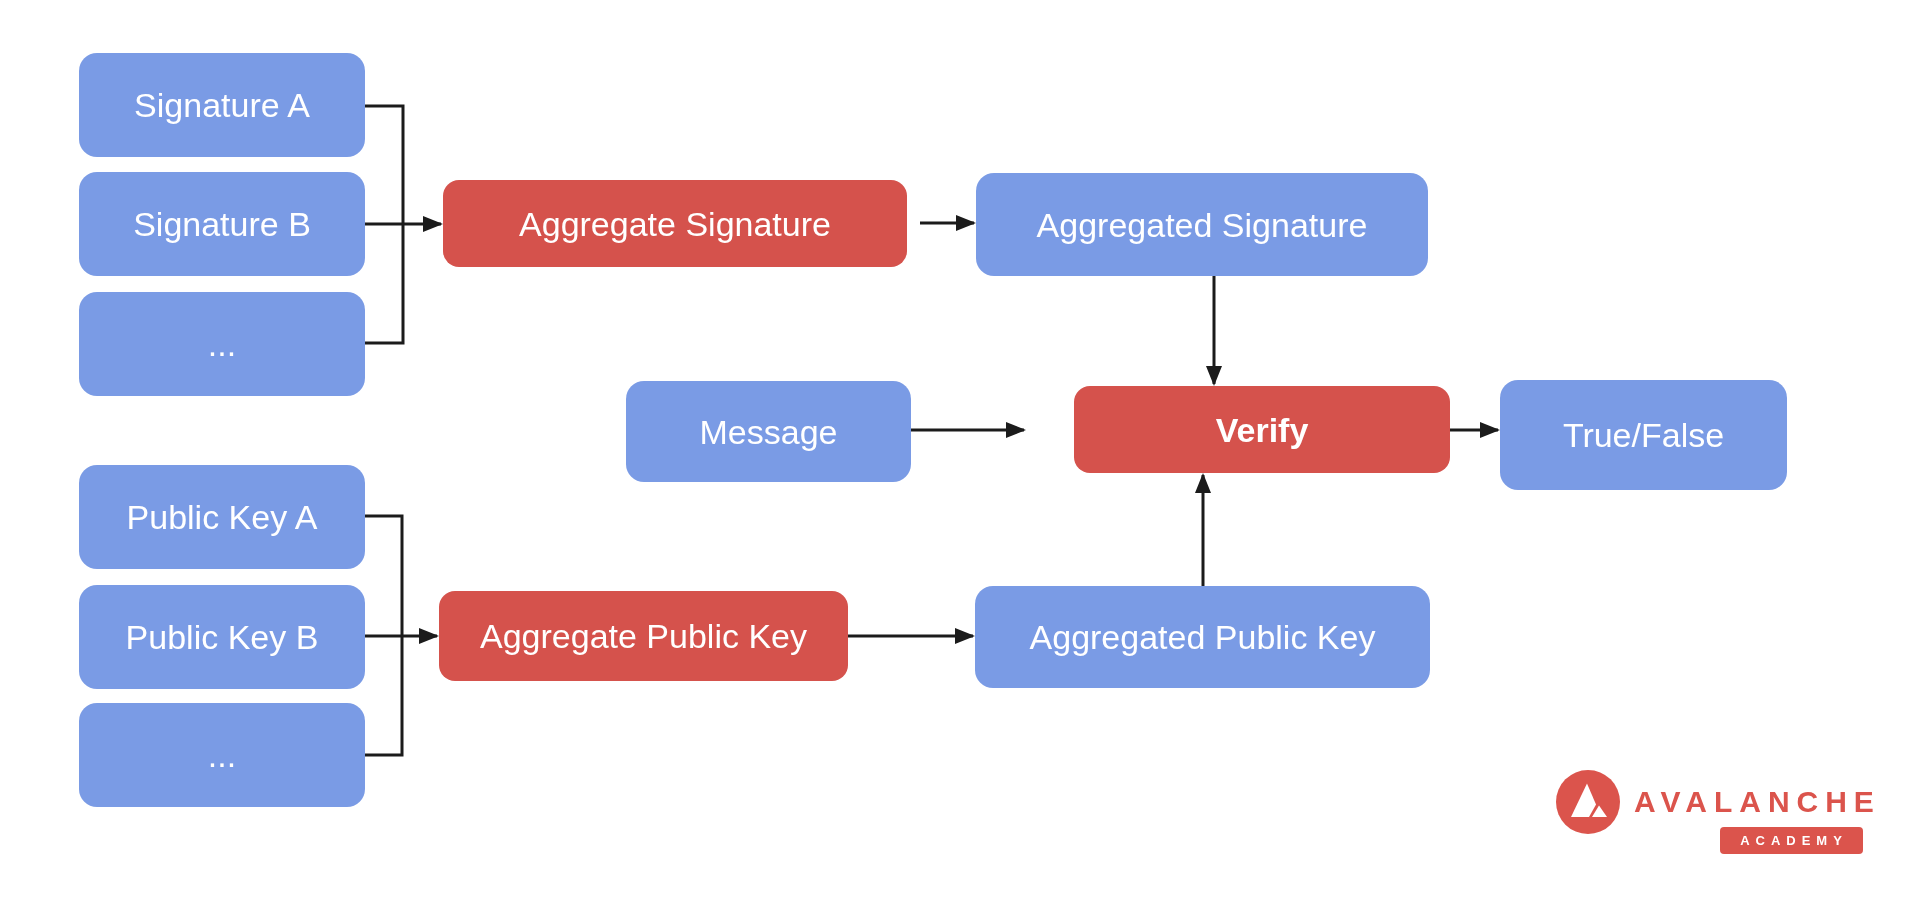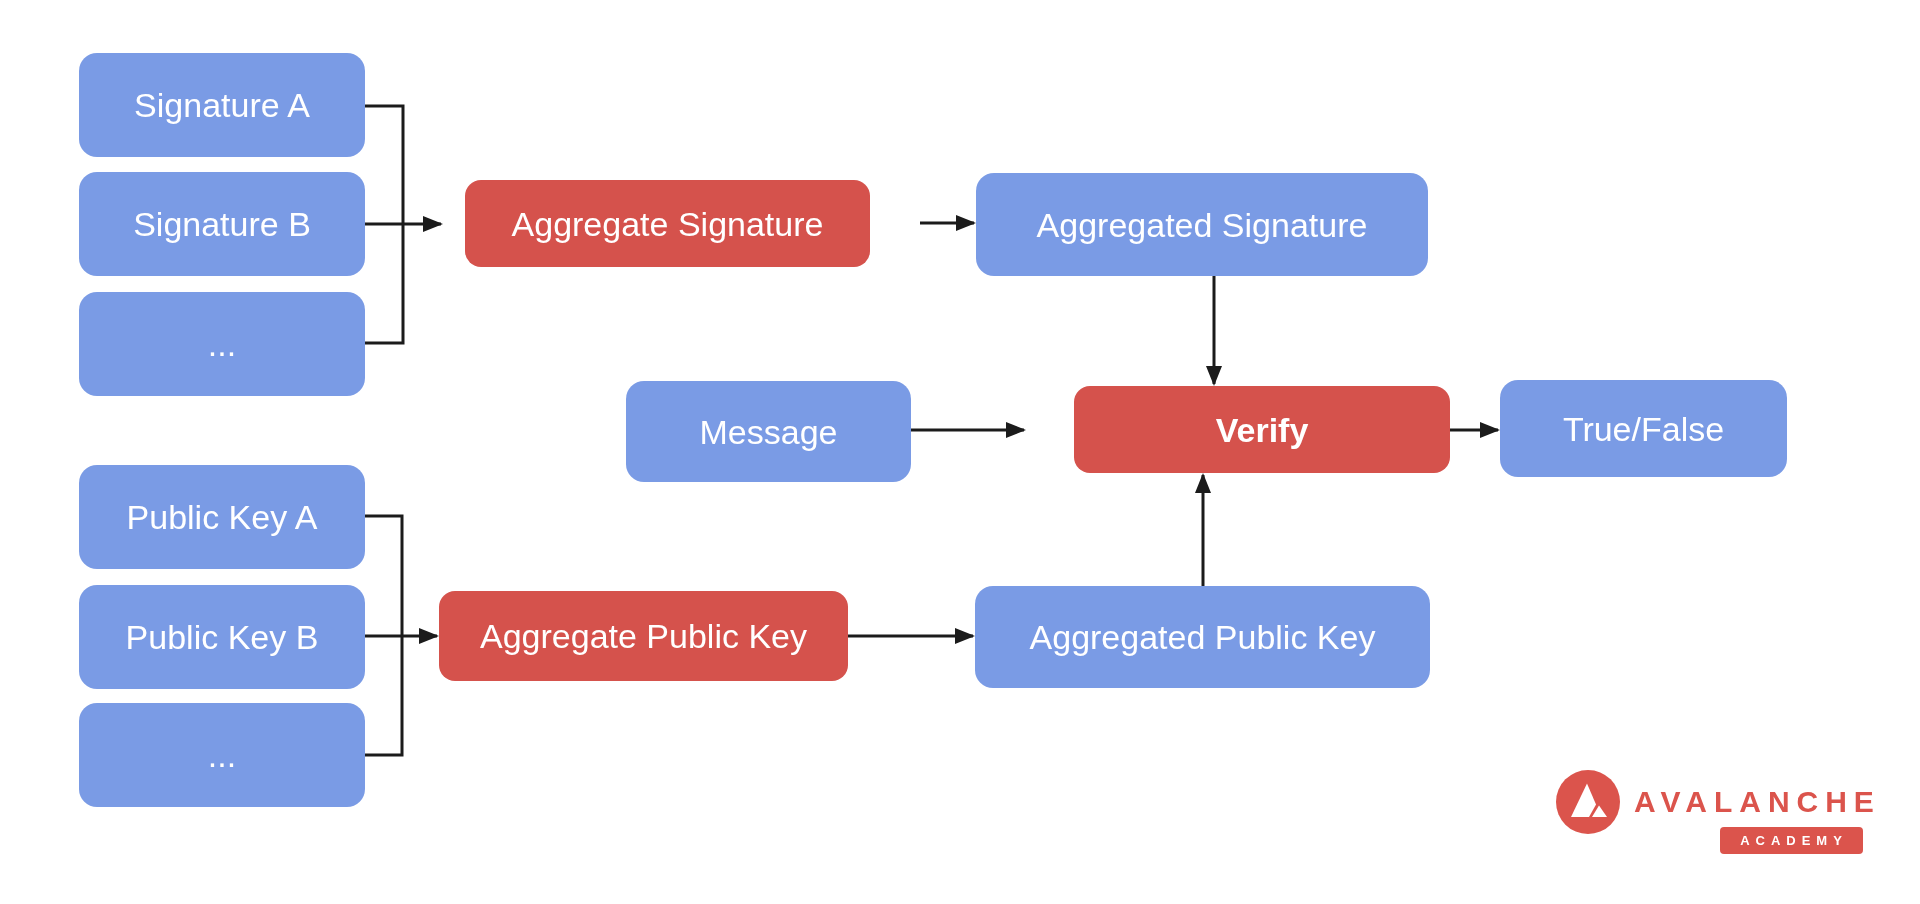--- a/index.html
+++ b/index.html
@@ -37,25 +37,25 @@
   
   .stack-box { left: 79px; width: 286px; height: 104px; }
   #sig-a   { top: 53px; }
   #sig-b   { top: 172px; }
   #sig-more{ top: 292px; }
   #pk-a    { top: 465px; }
   #pk-b    { top: 585px; }
   #pk-more { top: 703px; }
 
   
-  #agg-sig   { left: 465px;  top: 180px; width: 405px; height: 87px; }
+  #agg-sig   { left: 443px;  top: 180px; width: 464px; height: 87px; }
   #agged-sig { left: 976px;  top: 173px; width: 452px; height: 103px; }
   #message   { left: 620px;  top: 381px; width: 285px; height: 101px; margin-left: 6px; }
   #verify    { left: 1026px; top: 386px; width: 376px; height: 87px; margin-left: 48px; }
-  #true-false{ left: 1500px; top: 380px; width: 287px; height: 97px; }
+  #true-false{ left: 1500px; top: 380px; width: 287px; height: 110px; }
   #agg-pk    { left: 439px;  top: 591px; width: 409px; height: 90px; }
   #agged-pk  { left: 975px;  top: 586px; width: 455px; height: 102px; }
 
   
   #connectors {
     position: absolute;
     left: 0; top: 0;
     width: 1920px; height: 904px;
     pointer-events: none;
   }

